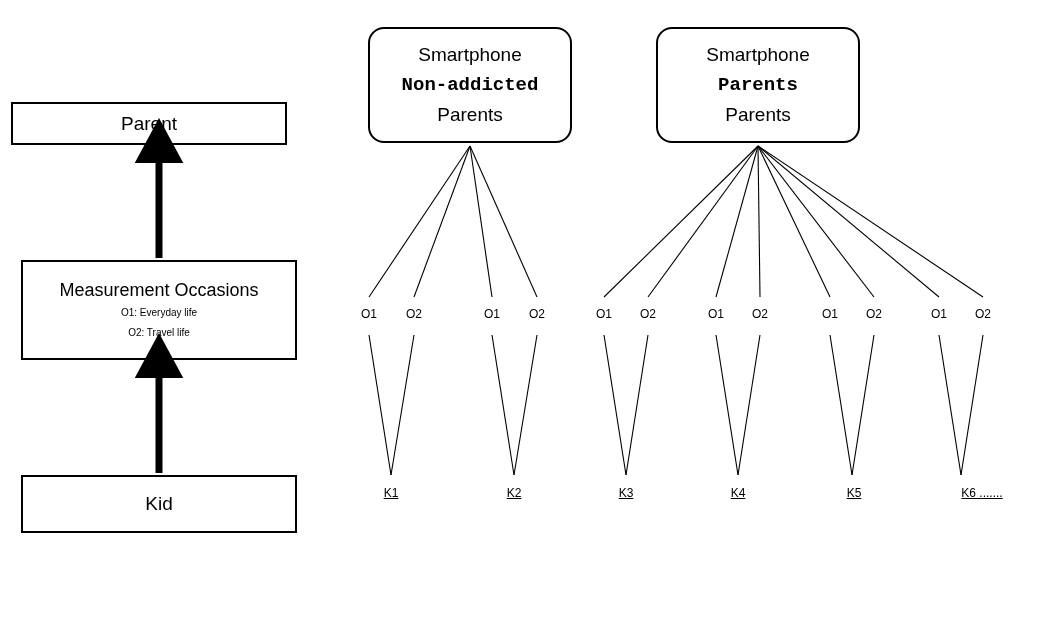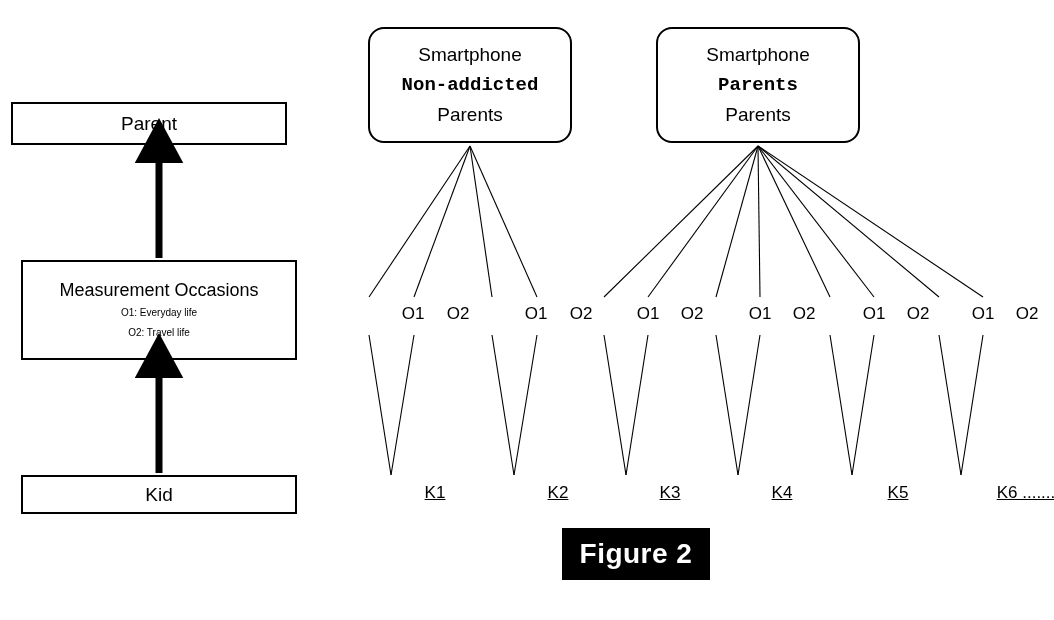--- a/index.html
+++ b/index.html
@@ -40,21 +40,21 @@
     line-height: 26px;
     text-align: right;
   }
   .box-sub {
     font-size: 10px;
     line-height: 20px;
     white-space: nowrap;
   }
   #box-parent  { left: 11px;  top: 102px; width: 276px; height: 43px; }
   #box-measure { left: 21px;  top: 260px; width: 276px; height: 100px; }
-  #box-kid     { left: 21px;  top: 475px; width: 276px; height: 39px; }
+  #box-kid     { left: 21px;  top: 475px; width: 276px; height: 58px; }
 
   
   .round-box {
     position: absolute;
     box-sizing: border-box;
     border: 2px solid #000000;
     border-radius: 16px;
     background: #ffffff;
     display: flex;
     flex-direction: column;
@@ -76,26 +76,25 @@
     position: absolute;
     left: 0; top: 0;
     width: 1054px;
     height: 620px;
     pointer-events: none;
   }
 
   
   .node-label {
     position: absolute;
-    font-size: 17px;
+    font-size: 12px;
     line-height: 22px;
     white-space: nowrap;
     transform: translateX(-50%);
     text-align: center;
-    margin-left: 44px;
   }
   .o-label { top: 303px; }
   .k-label { top: 482px; text-decoration: underline; }
 
   
   #figure-caption {
     position: absolute;
     left: 562px;
     top: 528px;
     width: 148px;
@@ -203,15 +202,14 @@
   <div class="node-label o-label" style="left:939px">O1</div>
   <div class="node-label o-label" style="left:983px">O2</div>
 
   <div class="node-label k-label" style="left:391px">K1</div>
   <div class="node-label k-label" style="left:514px">K2</div>
   <div class="node-label k-label" style="left:626px">K3</div>
   <div class="node-label k-label" style="left:738px">K4</div>
   <div class="node-label k-label" style="left:854px">K5</div>
   <div class="node-label k-label" style="left:982px">K6 .......</div>
 
-  <div id="figure-caption">Figure 2</div>
 
 </div>
 
 </body></html>

